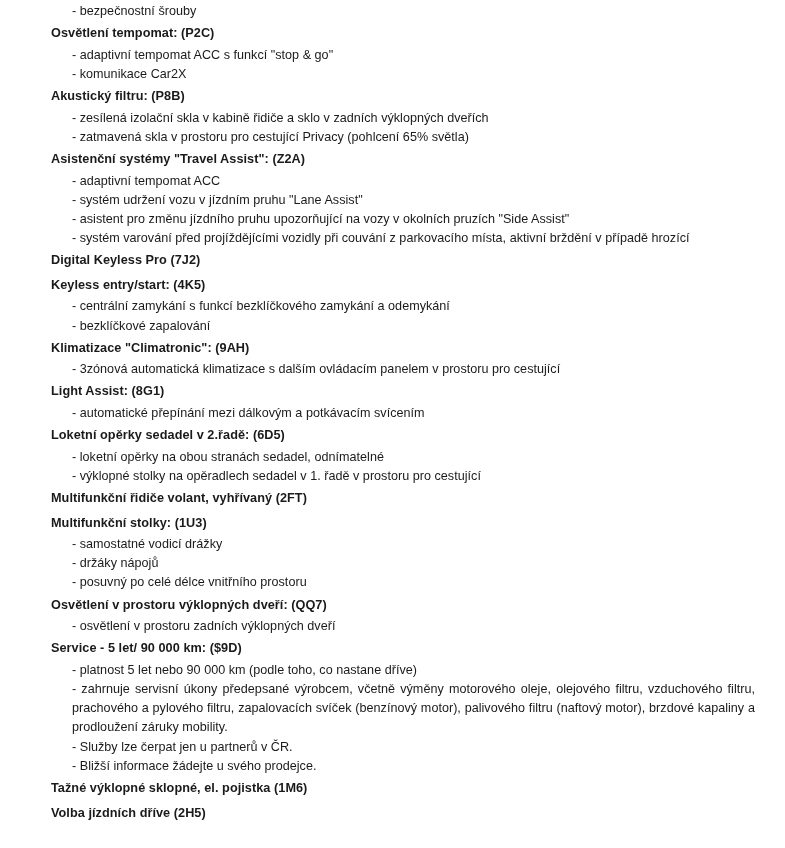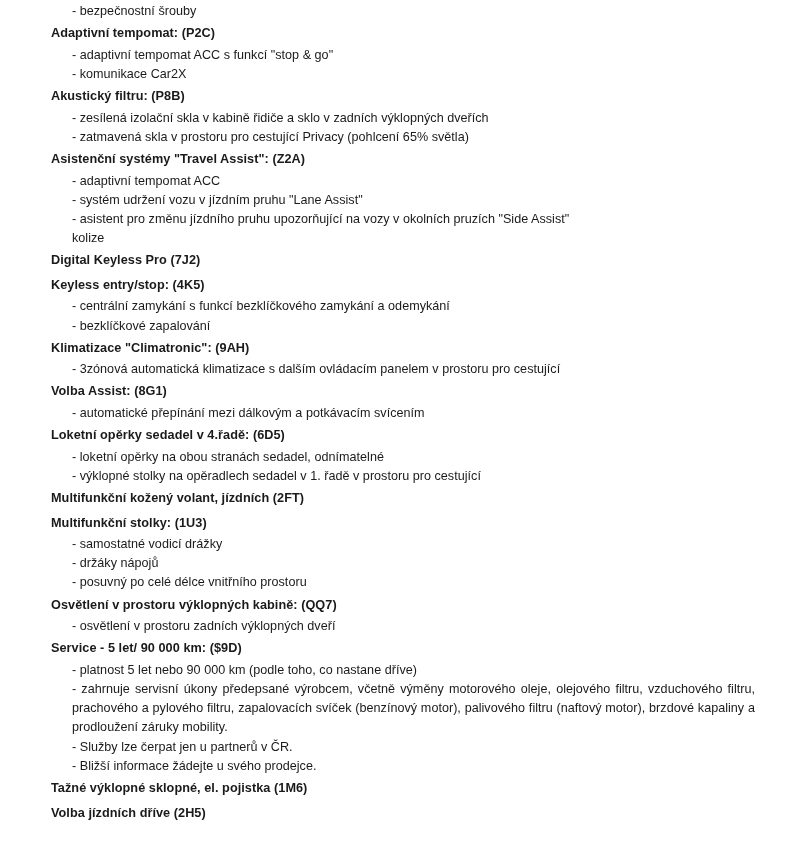--- a/index.html
+++ b/index.html
@@ -72,48 +72,48 @@
     padding-left: 21px;
     padding-right: 52px;
   }
 </style>
 </head>
 <body>
 
 <div id="page">
   <div id="doc">
       <div class="row bul">- bezpečnostní šrouby</div>
-      <div class="row hdr"><span>Adaptivní tempomat: (P2C)</span></div>
+      <div class="row hdr"><span>Osvětlení tempomat: (P2C)</span></div>
       <div class="row bul">- adaptivní tempomat ACC s funkcí "stop &amp; go"</div>
       <div class="row bul">- komunikace Car2X</div>
       <div class="row hdr"><span>Akustický filtru: (P8B)</span></div>
       <div class="row bul">- zesílená izolační skla v kabině řidiče a sklo v zadních výklopných dveřích</div>
       <div class="row bul">- zatmavená skla v prostoru pro cestující Privacy (pohlcení 65% světla)</div>
       <div class="row hdr"><span>Asistenční systémy "Travel Assist": (Z2A)</span></div>
       <div class="row bul">- adaptivní tempomat ACC</div>
       <div class="row bul">- systém udržení vozu v jízdním pruhu "Lane Assist"</div>
       <div class="row bul">- asistent pro změnu jízdního pruhu upozorňující na vozy v okolních pruzích "Side Assist"</div>
-      <div class="row bul wrap"><span class="cont">kolize</span></div>
+      <div class="row bul wrap"><span>- systém varování před projíždějícími vozidly při couvání z parkovacího místa, aktivní brždění v případě hrozící</span></div>
       <div class="row hdr"><span>Digital Keyless Pro (7J2)</span></div>
-      <div class="row hdr"><span>Keyless entry/stop: (4K5)</span></div>
+      <div class="row hdr"><span>Keyless entry/start: (4K5)</span></div>
       <div class="row bul">- centrální zamykání s funkcí bezklíčkového zamykání a odemykání</div>
       <div class="row bul">- bezklíčkové zapalování</div>
       <div class="row hdr"><span>Klimatizace "Climatronic": (9AH)</span></div>
       <div class="row bul">- 3zónová automatická klimatizace s dalším ovládacím panelem v prostoru pro cestující</div>
-      <div class="row hdr"><span>Volba Assist: (8G1)</span></div>
+      <div class="row hdr"><span>Light Assist: (8G1)</span></div>
       <div class="row bul">- automatické přepínání mezi dálkovým a potkávacím svícením</div>
-      <div class="row hdr"><span>Loketní opěrky sedadel v 4.řadě: (6D5)</span></div>
+      <div class="row hdr"><span>Loketní opěrky sedadel v 2.řadě: (6D5)</span></div>
       <div class="row bul">- loketní opěrky na obou stranách sedadel, odnímatelné</div>
       <div class="row bul">- výklopné stolky na opěradlech sedadel v 1. řadě v prostoru pro cestující</div>
-      <div class="row hdr"><span>Multifunkční kožený volant, jízdních (2FT)</span></div>
+      <div class="row hdr"><span>Multifunkční řidiče volant, vyhřívaný (2FT)</span></div>
       <div class="row hdr"><span>Multifunkční stolky: (1U3)</span></div>
       <div class="row bul">- samostatné vodicí drážky</div>
       <div class="row bul">- držáky nápojů</div>
       <div class="row bul">- posuvný po celé délce vnitřního prostoru</div>
-      <div class="row hdr"><span>Osvětlení v prostoru výklopných kabině: (QQ7)</span></div>
+      <div class="row hdr"><span>Osvětlení v prostoru výklopných dveří: (QQ7)</span></div>
       <div class="row bul">- osvětlení v prostoru zadních výklopných dveří</div>
       <div class="row hdr"><span>Service - 5 let/ 90 000 km: ($9D)</span></div>
       <div class="row bul">- platnost 5 let nebo 90 000 km (podle toho, co nastane dříve)</div>
       <div class="row bul just">- zahrnuje servisní úkony předepsané výrobcem, včetně výměny motorového oleje, olejového filtru, vzduchového filtru, prachového a pylového filtru, zapalovacích svíček (benzínový motor), palivového filtru (naftový motor), brzdové kapaliny a prodloužení záruky mobility.</div>
       <div class="row bul">- Služby lze čerpat jen u partnerů v ČR.</div>
       <div class="row bul">- Bližší informace žádejte u svého prodejce.</div>
       <div class="row hdr"><span>Tažné výklopné sklopné, el. pojistka (1M6)</span></div>
       <div class="row hdr"><span>Volba jízdních dříve (2H5)</span></div>
       <div class="row hdr"></div>
     </div>

